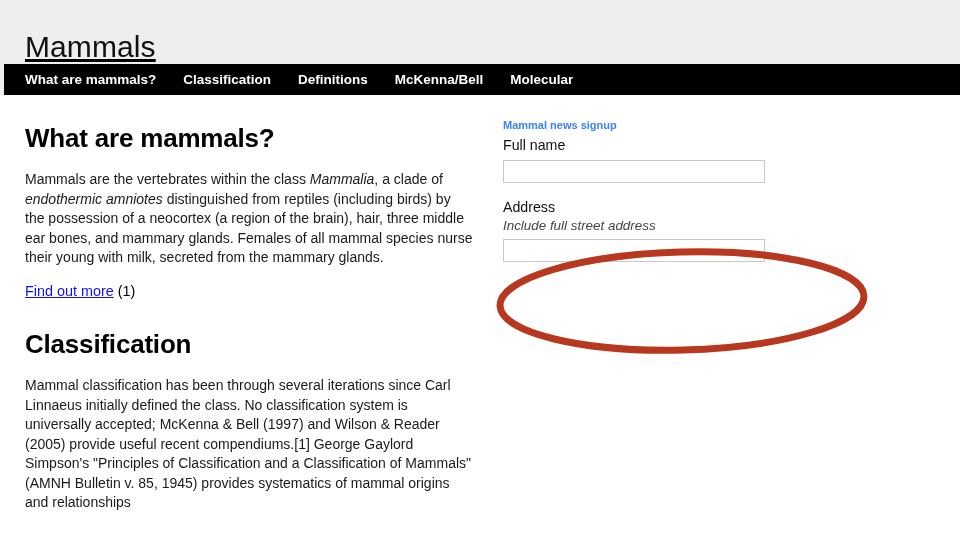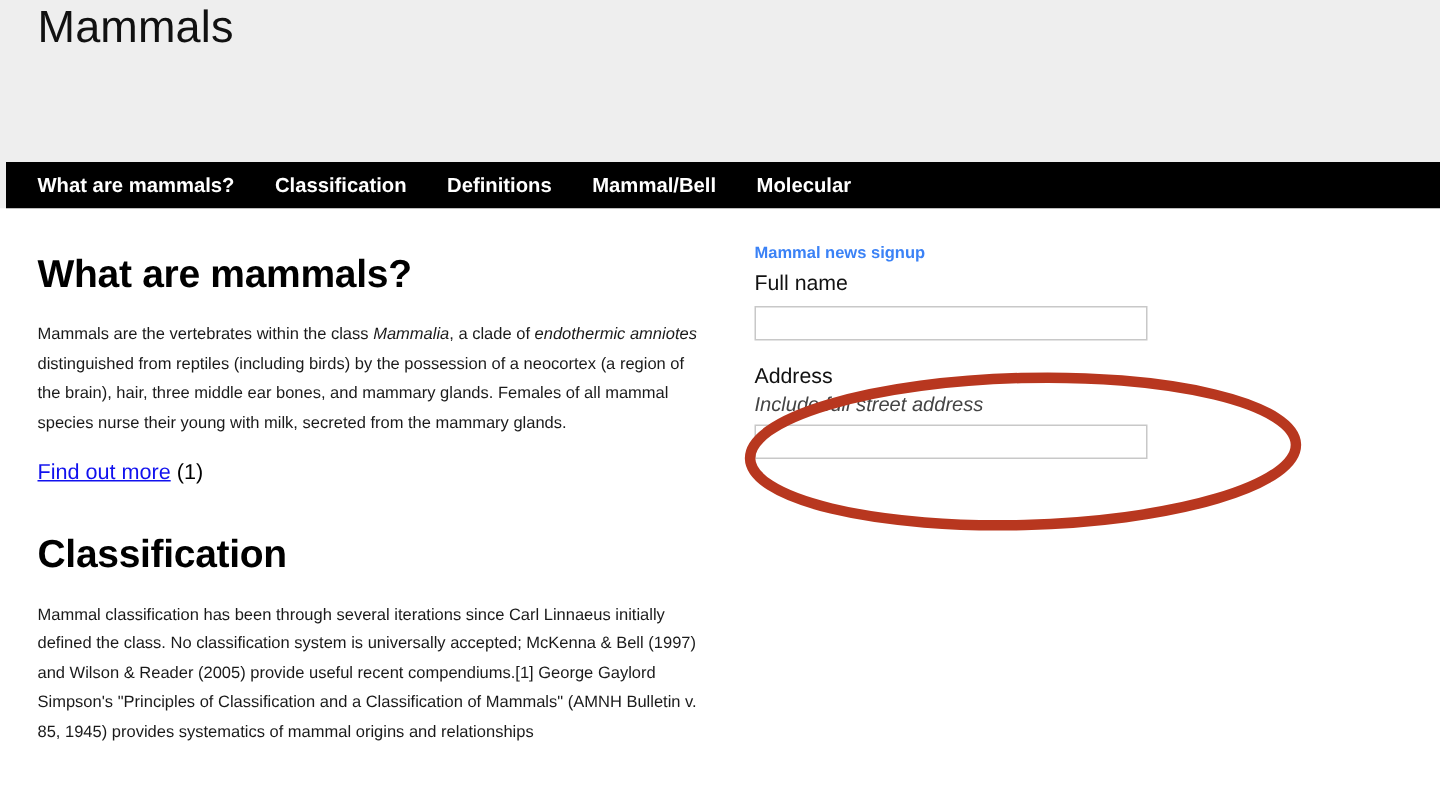--- a/index.html
+++ b/index.html
@@ -18,25 +18,26 @@
     position: relative;
     width: 960px;
     height: 540px;
     background: #ffffff;
     box-sizing: border-box;
   }
 
   
   .site-header {
     background: #eeeeee;
-    height: 108px;
+    height: 64px;
     padding: 0 0 0 25px;
     display: flex;
-    align-items: flex-start;
-    box-sizing: border-box;
+    align-items: flex-end;
+    box-sizing: border-box;
+    text-decoration: underline;
   }
   .site-title {
     font-size: 30px;
     font-weight: 400;
     color: #111111;
     letter-spacing: 0.1px;
     margin: 0;
     padding-top: 2px;
   }
 
@@ -87,21 +88,21 @@
     font-weight: 700;
     color: #000000;
     margin: 10px 0 16px 0;
     letter-spacing: -0.2px;
   }
   h2.article-heading.second {
     margin-top: 28px;
     margin-bottom: 16px;
   }
   p.article-body {
-    font-size: 11px;
+    font-size: 14px;
     line-height: 19.5px;
     color: #1a1a1a;
     margin: 0 0 14px 0;
     max-width: 448px;
   }
   p.article-body em { font-style: italic; }
   .link-row {
     font-size: 14.4px;
     line-height: 19.5px;
     color: #000000;
@@ -179,21 +180,21 @@
 
   <div class="site-header">
     <h1 class="site-title">Mammals</h1>
   </div>
 
   <div class="nav-wrap">
     <nav class="site-nav">
       <a class="nav-item">What are mammals?</a>
       <a class="nav-item">Classification</a>
       <a class="nav-item">Definitions</a>
-      <a class="nav-item">Mammal/Bell</a>
+      <a class="nav-item">McKenna/Bell</a>
       <a class="nav-item">Molecular</a>
     </nav>
   </div>
 
   <div class="columns">
 
     <div class="col-main">
 
       <h2 class="article-heading">What are mammals?</h2>
 

